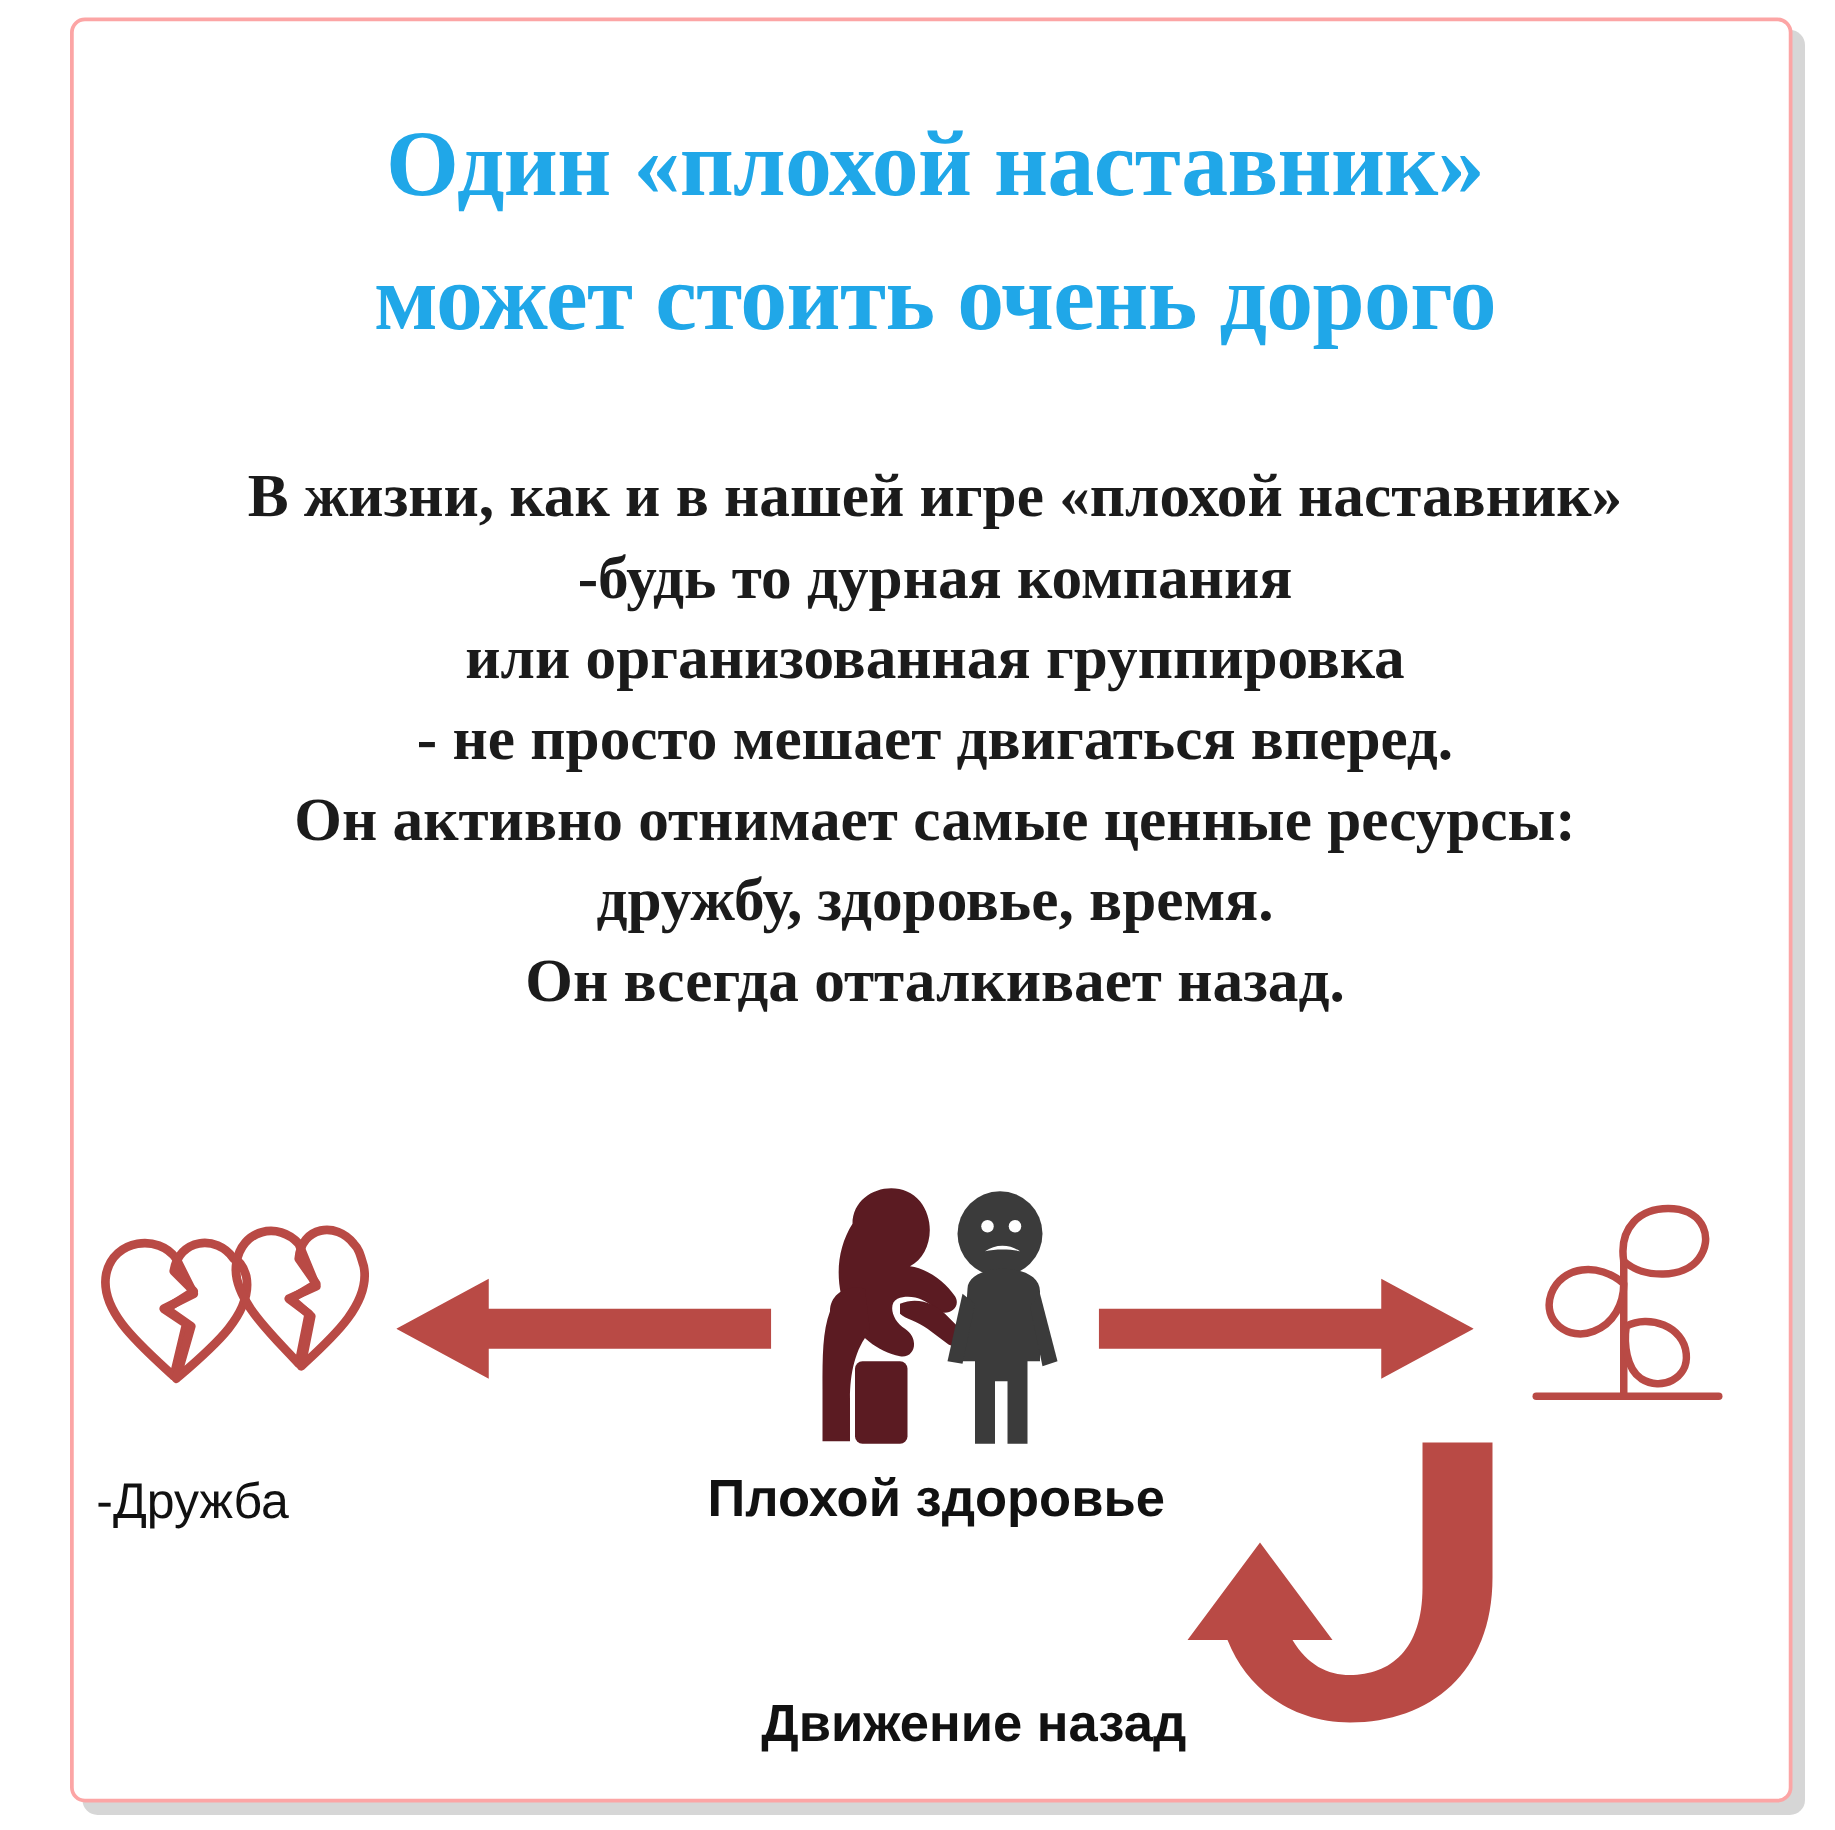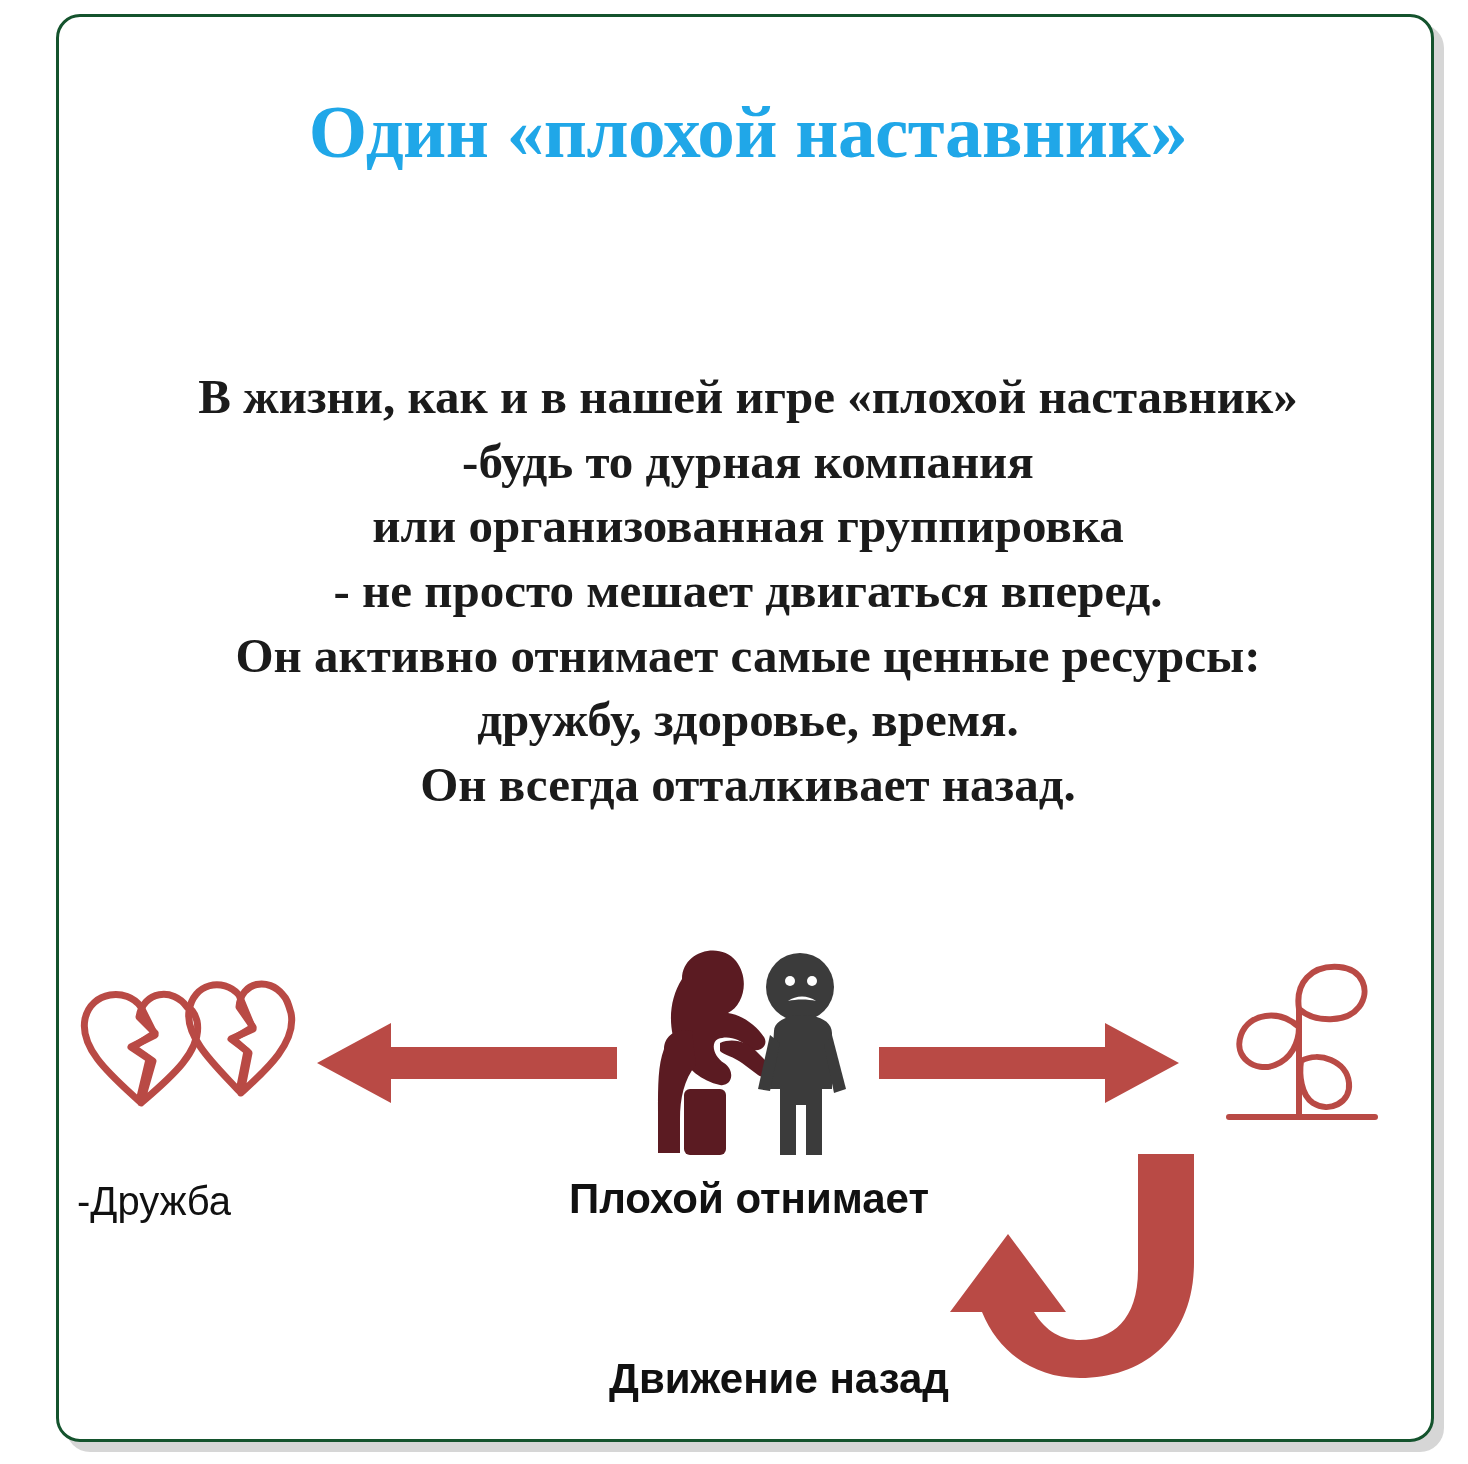--- a/index.html
+++ b/index.html
@@ -12,22 +12,22 @@
     height: 1464px;
     font-family: "Liberation Sans", sans-serif;
     overflow: hidden;
   }
   .card {
     position: absolute;
     left: 56px;
     top: 14px;
     width: 1378px;
     height: 1428px;
-    border: 3px solid #14532d;
-    border-radius: 24px;
+    border: 3px solid #fca5a5;
+    border-radius: 12px;
     background: #ffffff;
     box-sizing: border-box;
     box-shadow: 10px 10px 0 rgba(120,120,120,0.30);
   }
   .title {
     position: absolute;
     left: 40px;
     top: 62px;
     width: 1298px;
     text-align: center;
@@ -132,20 +132,21 @@
     margin-top: 20px;
   }
 </style>
 </head>
 <body>
 
 <div class="card">
 
   <div class="title">
     <div>Один «плохой наставник»</div>
+    <div>может стоить очень дорого</div>
   </div>
 
   <div class="body-text" style="white-space: pre-line;">В жизни, как и в нашей игре «плохой наставник»
 -будь то дурная компания
 или организованная группировка
 - не просто мешает двигаться вперед.
 Он активно отнимает самые ценные ресурсы:
 дружбу, здоровье, время.
 Он всегда отталкивает назад.</div>
 
@@ -208,17 +209,17 @@
       </svg>
     </span>
 
     <span class="arrow-back">
       <svg viewBox="0 0 290 290" width="290" height="290">
         <path d="M12 10 L120 10 C196 10, 236 60, 236 124 C236 170, 210 206, 170 222 L170 254 L92 196 L170 138 L170 170 C190 158, 198 142, 198 124 C198 92, 178 66, 128 66 L12 66 Z" fill="#B94A45" transform="rotate(90 145 145) translate(0 0)"></path>
       </svg>
     </span>
 
     <div class="label label-friendship">-Дружба</div>
-    <div class="label label-mentor">Плохой отнимает</div>
+    <div class="label label-mentor">Плохой здоровье</div>
     <div class="label label-back">Движение назад</div>
 
   </div>
 </div>
 
 </body></html>

